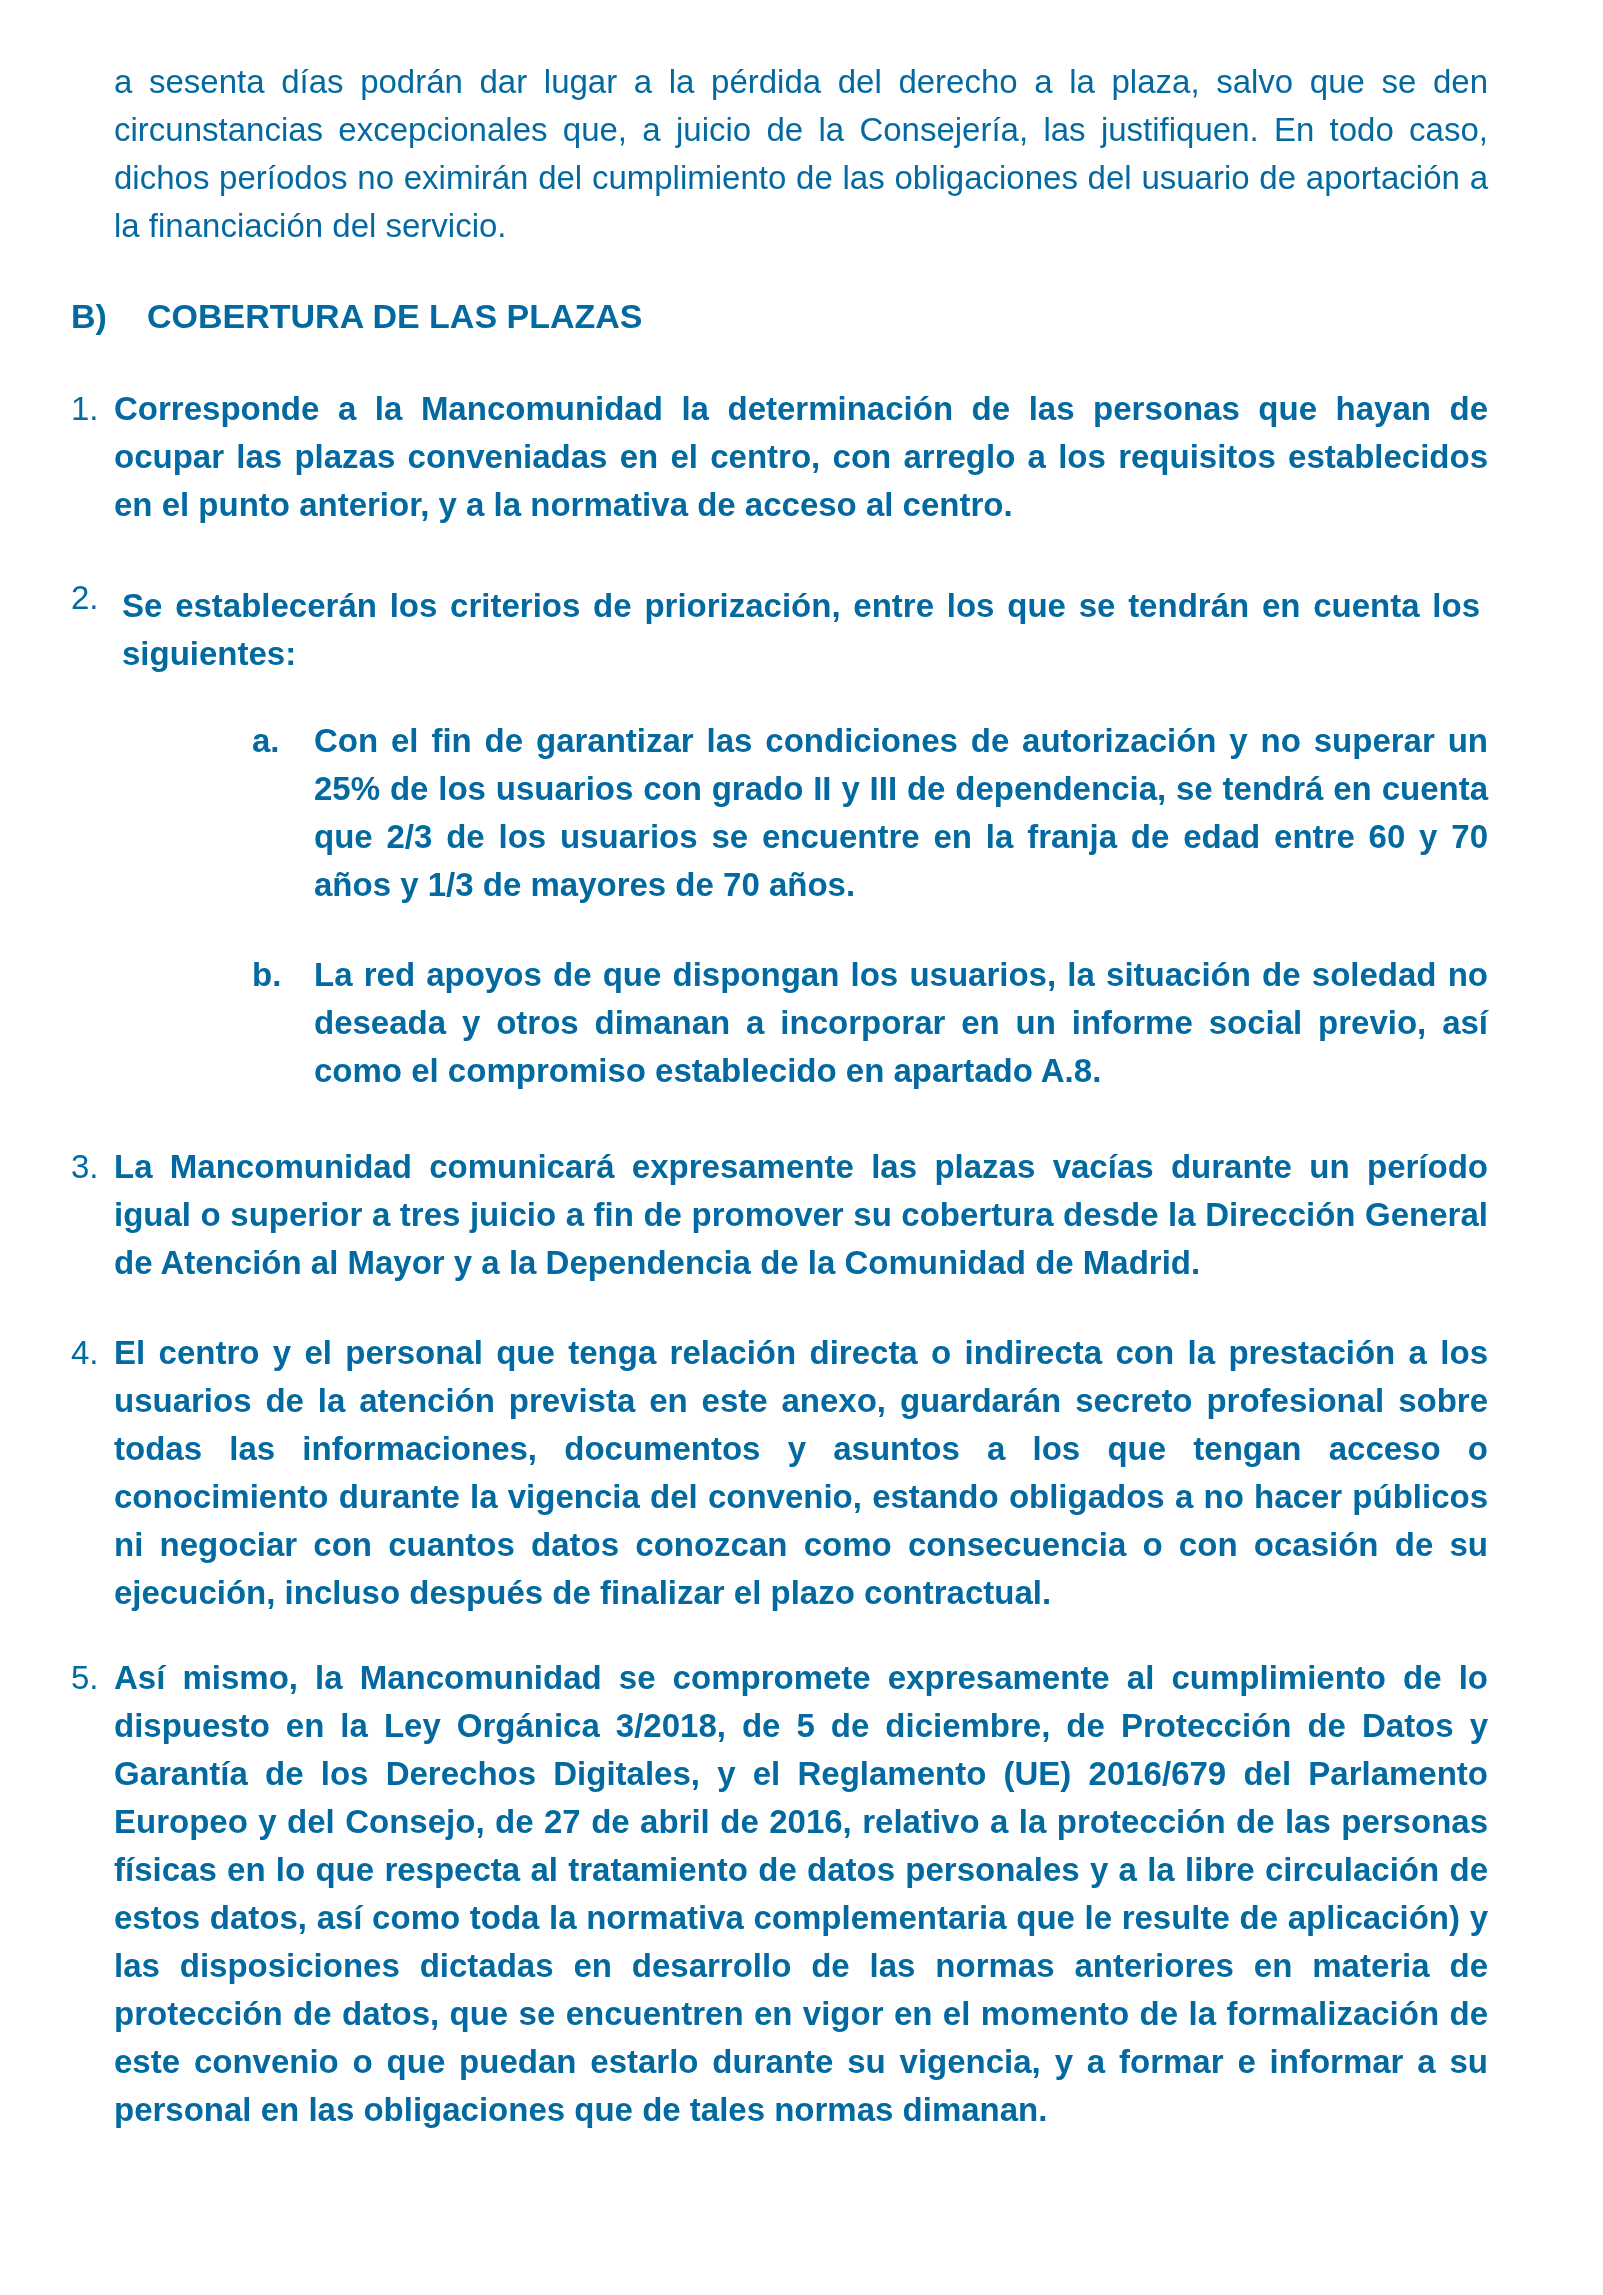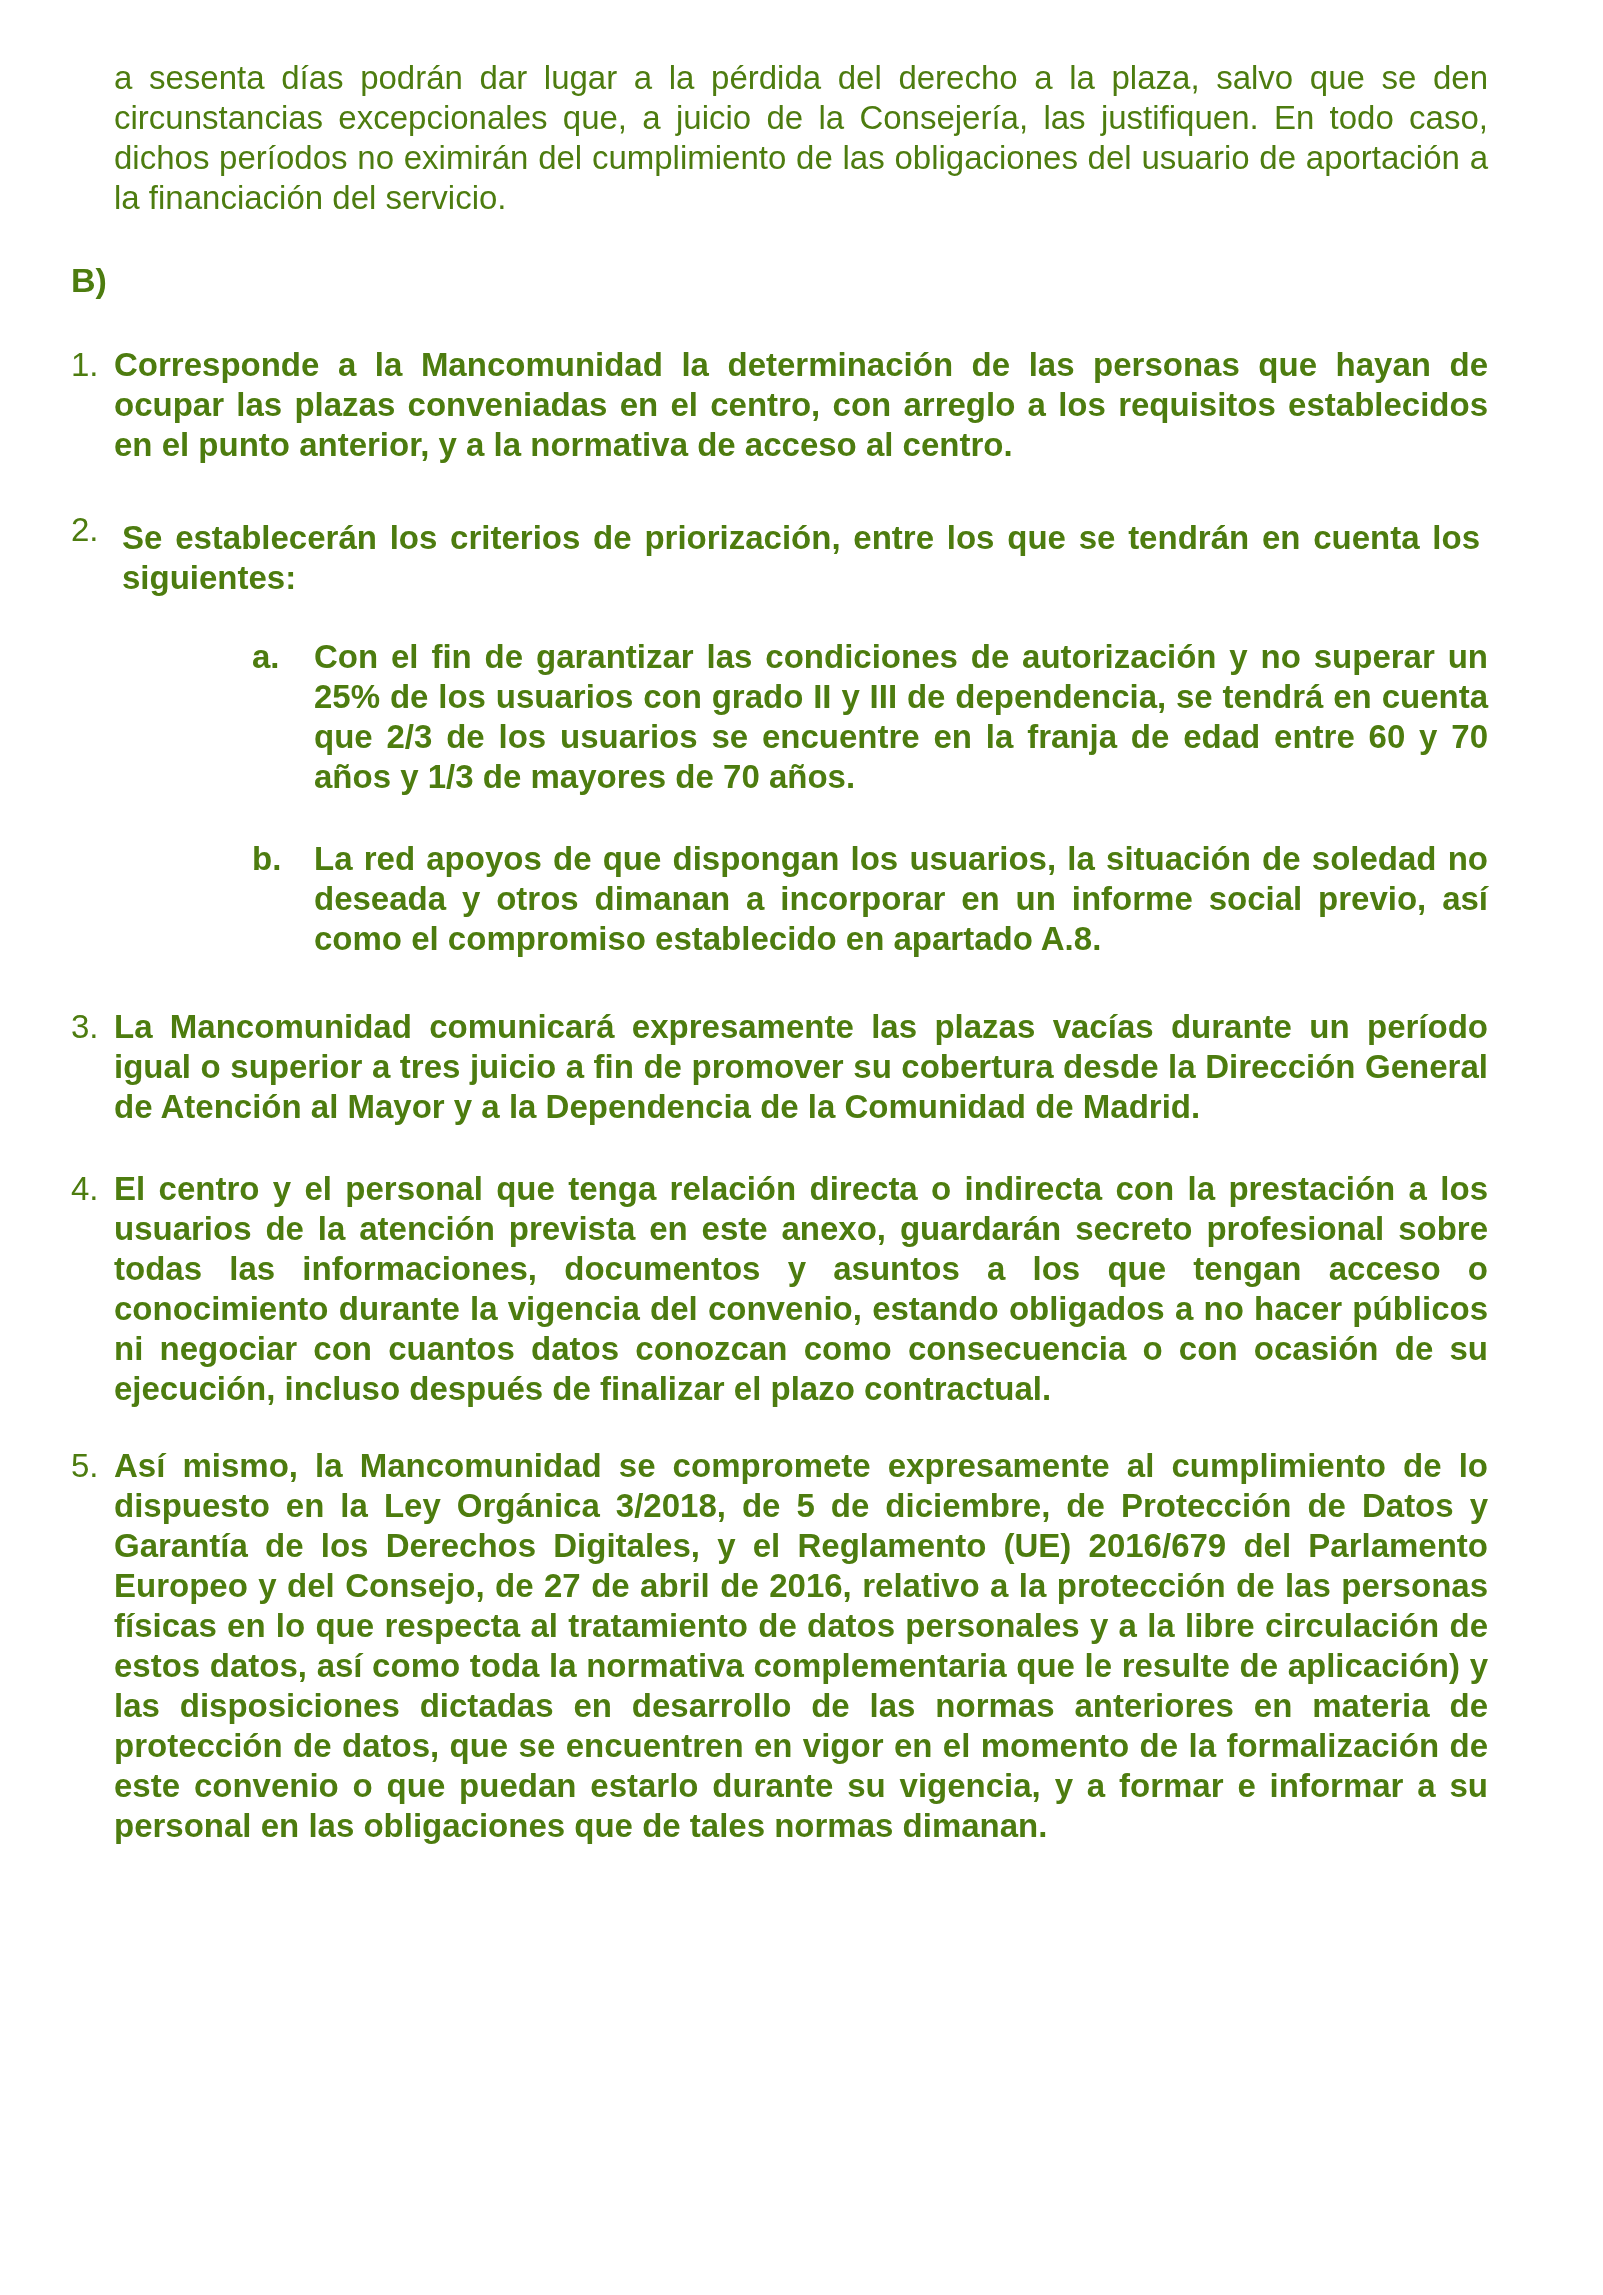--- a/index.html
+++ b/index.html
@@ -1,24 +1,24 @@
 <!DOCTYPE html>
 <html lang="es" style="font-size:13px"><head>
 <meta charset="utf-8">
 <style>
   html, body { margin: 0; padding: 0; background: #ffffff; }
   .page {
     position: relative;
     width: 1603px;
     height: 2295px;
     background: #ffffff;
-    color: #4d7c0f;
+    color: #0369a1;
     font-family: "Liberation Sans", sans-serif;
     font-size: 33px;
-    line-height: 40px;
+    line-height: 48px;
     overflow: hidden;
   }
   .flow {
     position: absolute;
     left: 71px;
     top: 58px;
     width: 1417px;
   }
   p { margin: 8px; }
   .justified { text-align: justify; }
@@ -47,20 +47,21 @@
 </head>
 <body>
 
 <div class="page">
   <div class="flow">
 
     <p class="intro justified">a sesenta días podrán dar lugar a la pérdida del derecho a la plaza, salvo que se den circunstancias excepcionales que, a juicio de la Consejería, las justifiquen. En todo caso, dichos períodos no eximirán del cumplimiento de las obligaciones del usuario de aportación a la financiación del servicio.</p>
 
     <div class="heading">
       <span class="h-num">B)</span>
+      <span class="h-title">COBERTURA DE LAS PLAZAS</span>
     </div>
 
     <div class="item mb56">
       <span class="num">1.</span>
       <div class="body justified">Corresponde a la Mancomunidad la determinación de las personas que hayan de ocupar las plazas conveniadas en el centro, con arreglo a los requisitos establecidos en el punto anterior, y a la normativa de acceso al centro.</div>
     </div>
 
     <div class="item mb60">
       <span class="num">2.</span>
       <div class="body">

